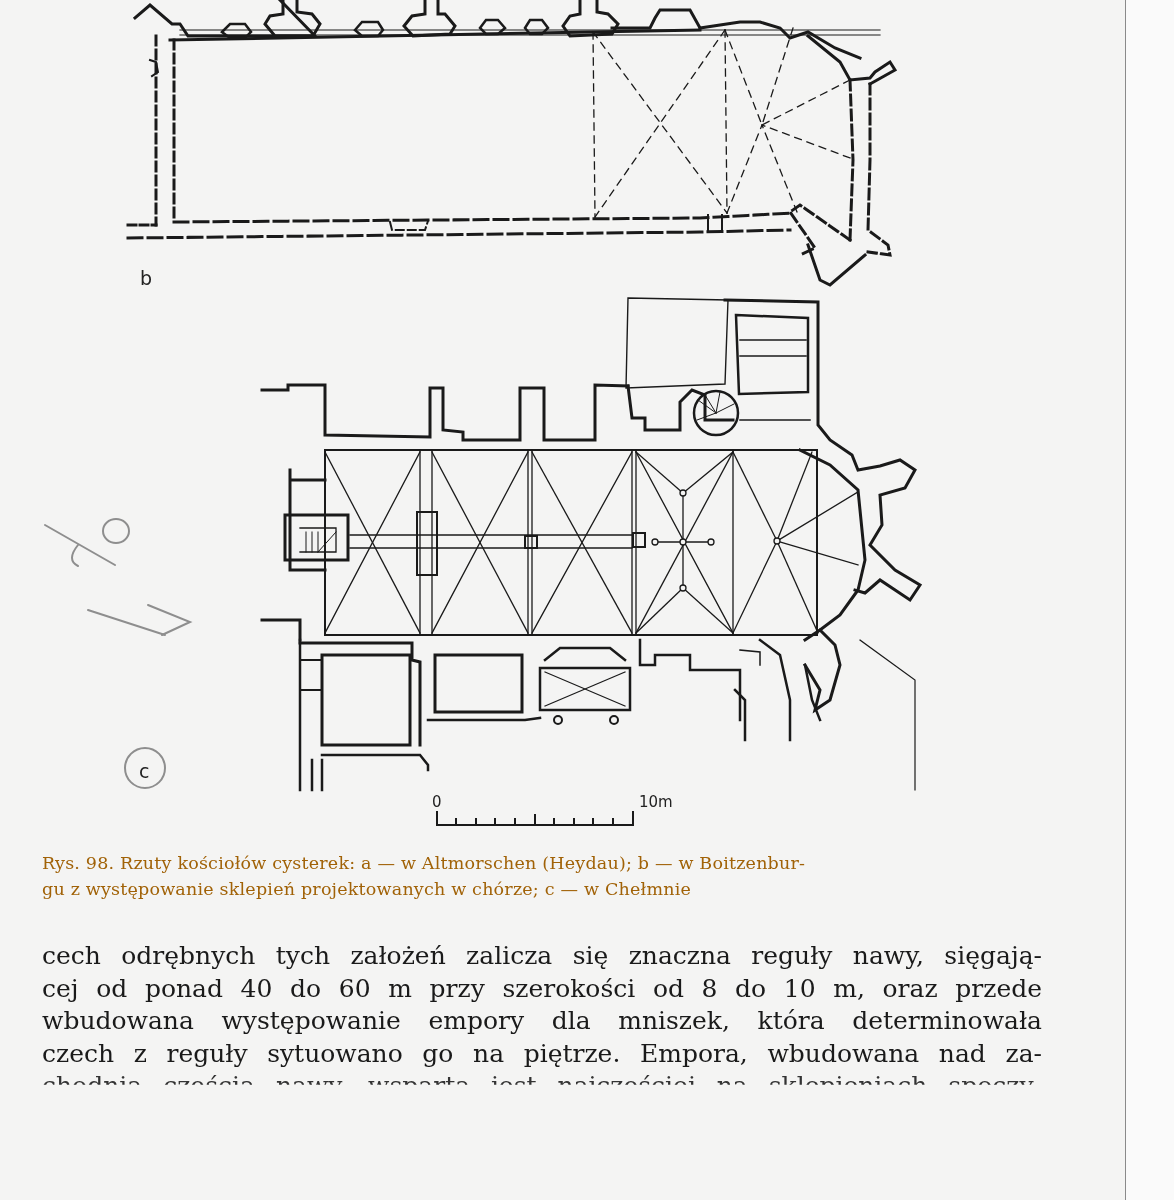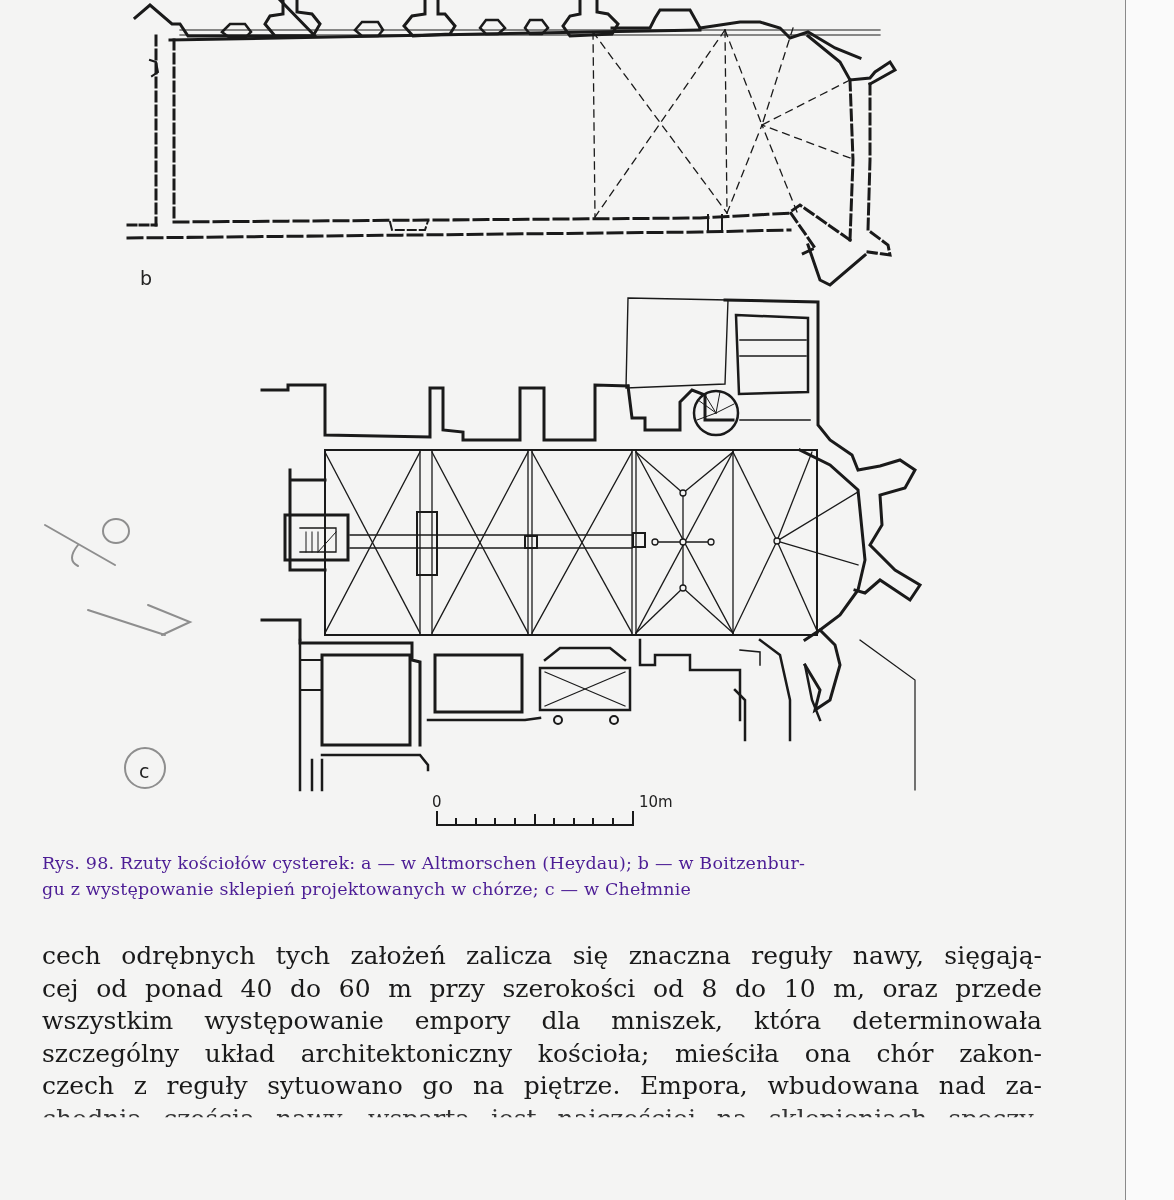--- a/index.html
+++ b/index.html
@@ -8,21 +8,21 @@
       background: #f4f4f3; position: relative;
       font-family: "DejaVu Serif", "Liberation Serif", serif; color: #1c1c1c;
     }
     .page-edge { position: absolute; left: 1125px; top: 0; width: 49px; height: 1200px; background: #fafafa; border-left: 1px solid #8a8a8a; }
     .plans { position: absolute; left: 0; top: 0; width: 1174px; height: 840px; }
     .plans svg { position: absolute; left: 0; top: 0; }
     .fig-label { position: absolute; font-family: "DejaVu Sans", sans-serif; font-size: 19px; color: #222; }
     .scale-label { position: absolute; font-family: "DejaVu Sans", sans-serif; font-size: 15px; color: #222; }
     .caption {
       position: absolute; left: 42px; top: 850px; width: 1050px;
-      font-size: 17.5px; line-height: 26px; color: #4c1d95; letter-spacing: 0.2px;
+      font-size: 17.5px; line-height: 26px; color: #a16207; letter-spacing: 0.2px;
     }
     .caption .line { display: block; white-space: nowrap; }
     .body-text {
       position: absolute; left: 42px; top: 940px; width: 1000px;
       font-size: 25px; line-height: 32.5px; color: #1a1a1a;
     }
     .body-text .line { display: block; white-space: nowrap; text-align: justify; text-align-last: justify; }
     .body-text .line.first { text-indent: 42px; }
     .body-text .line.last-partial { color: #333; clip-path: inset(0 0 55% 0); }
     sup { font-size: 15px; font-weight: bold; }
@@ -224,17 +224,16 @@
 </div>
 
 <div class="caption">
   <span class="line">Rys. 98. Rzuty kościołów cysterek: a — w Altmorschen (Heydau); b — w Boitzenbur-</span>
   <span class="line">gu z występowanie sklepień projektowanych w chórze; c — w Chełmnie</span>
 </div>
 
 <div class="body-text">
   <span class="line">cech odrębnych tych założeń zalicza się znaczna reguły nawy, sięgają-</span>
   <span class="line">cej od ponad 40 do 60 m przy szerokości od 8 do 10 m, oraz przede</span>
-  <span class="line">wszystkim występowanie empory dla mniszek, która determinowała</span>
-  <span class="line">szczególny układ architektoniczny kościoła; mieściła ona chór zakon-</span>
+  <span class="line">wbudowana występowanie empory dla mniszek, która determinowała</span>
   <span class="line">czech z reguły sytuowano go na piętrze. Empora, wbudowana nad za-</span>
   <span class="line last-partial">chodnią częścią nawy, wsparta jest najczęściej na sklepieniach spoczy-</span>
 </div>
 
 </body></html>

